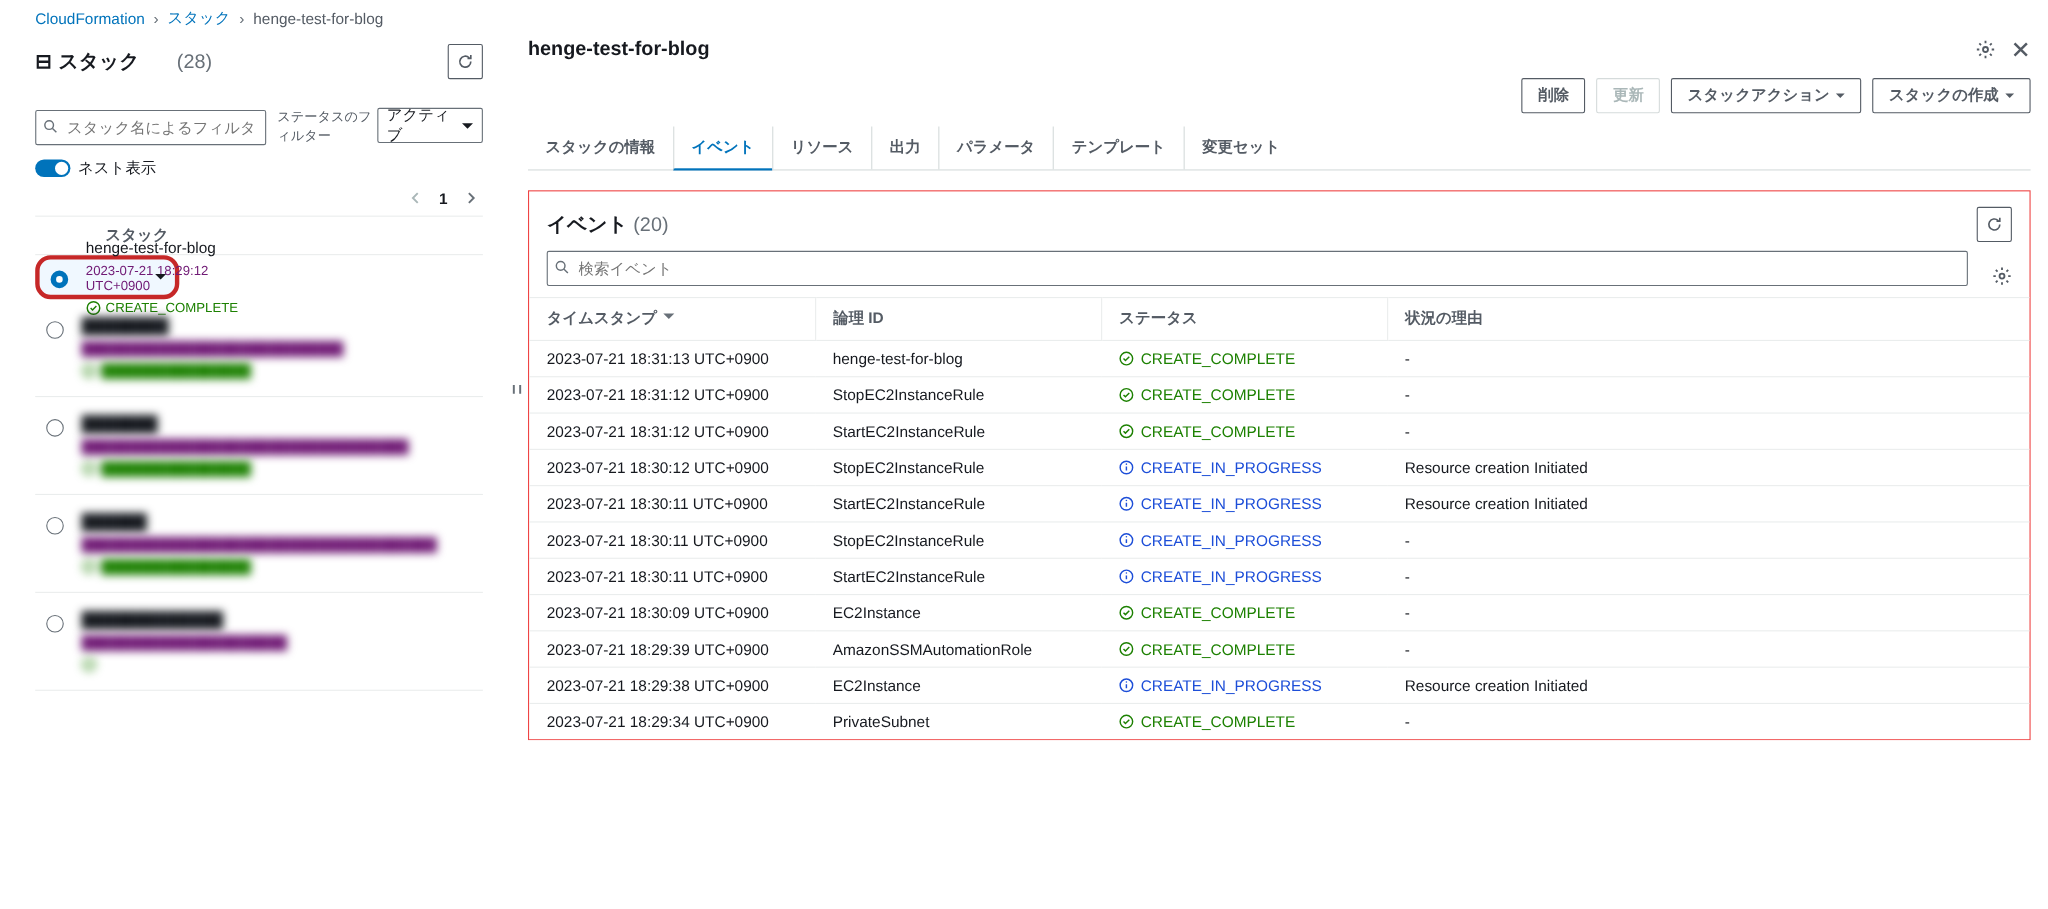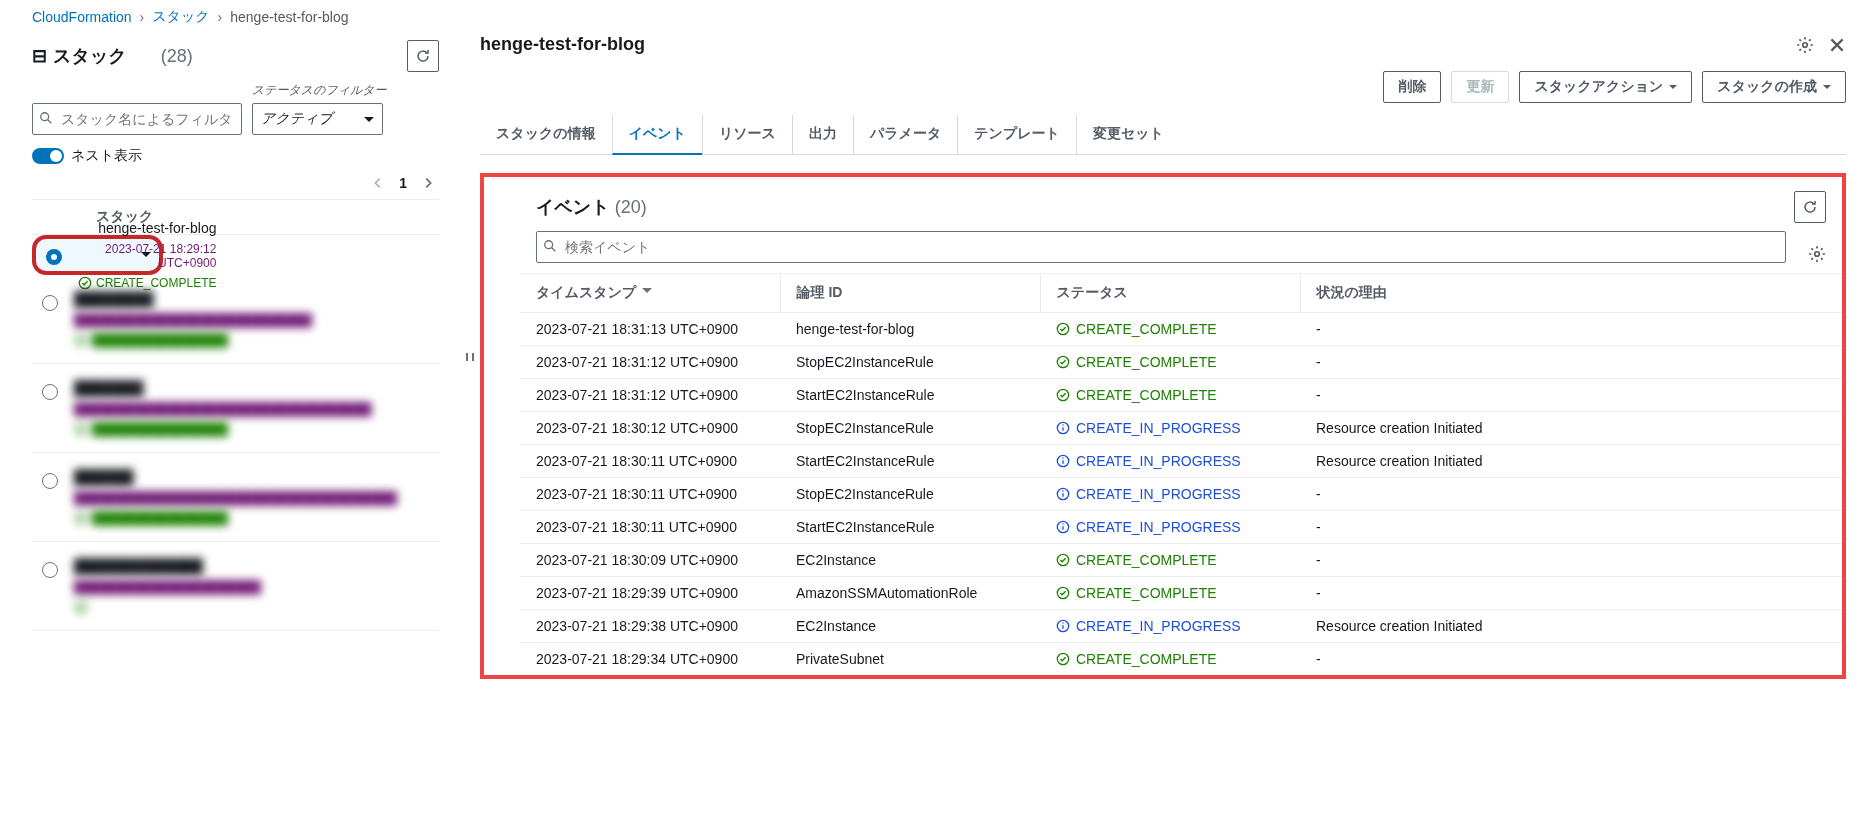--- a/index.html
+++ b/index.html
@@ -19,26 +19,26 @@
 
 
 .phead { display:flex; align-items:center; justify-content:space-between; padding:6px 0 10px; }
 .phead h2 { font-size:18px; font-weight:700; display:flex; align-items:center; gap:6px; }
 .phead h2 .cnt { font-weight:400; color:#687078;margin-left:28px; }
 .iconbtn { width:32px; height:32px; border:1px solid #545b64; border-radius:2px; background:#fff; display:flex; align-items:center; justify-content:center; cursor:pointer; }
 .iconbtn svg { width:16px; height:16px; }
 
 
 .fbar { display:flex; gap:10px; align-items:flex-end; }
-.fgrp { display:flex; flex-direction:column; gap:4px;font-style:italic; }
+.fgrp { display:flex; flex-direction:row; gap:4px; }
 .flabel { font-size:12px; color:#545b64; }
 .sinput { position:relative; }
 .sinput input { height:32px; width:210px; padding:0 8px 0 28px; border:1px solid #687078; border-radius:2px; font-size:14px; }
 .sinput .sicon { position:absolute; left:7px; top:8px; width:14px; height:14px; color:#687078; }
-.sel { height:32px; width:131px; border:1px solid #687078; border-radius:2px; padding:0 24px 0 8px; background:#fff; position:relative; display:flex; align-items:center; cursor:pointer;text-align:right; }
+.sel { height:32px; width:131px; border:1px solid #687078; border-radius:2px; padding:0 24px 0 8px; background:#fff; position:relative; display:flex; align-items:center; cursor:pointer; }
 .sel::after { content:""; position:absolute; right:8px; top:13px; border:5px solid transparent; border-top-color:#16191f; }
 .togrow { display:flex; align-items:center; gap:7px; margin-top:12px; }
 .tog { width:32px; height:16px; border-radius:8px; background:#0073bb; position:relative; cursor:pointer; }
 .tog::after { content:""; width:12px; height:12px; background:#fff; border-radius:50%; position:absolute; top:2px; right:2px; }
 .pager { display:flex; justify-content:flex-end; align-items:center; gap:14px; padding:10px 4px 8px; color:#687078; }
 .pager .pg { color:#16191f; font-weight:700; }
 .pager svg { width:14px; height:14px; }
 
 
 .slist { border-top:1px solid #eaeded; }
@@ -64,21 +64,21 @@
 .btn .car { border:4px solid transparent; border-top-color:currentColor; margin-top:4px; }
 .xicon { width:18px; height:18px; cursor:pointer; margin-left:6px; }
 
 
 .tabs { display:flex; border-bottom:1px solid #d5dbdb; }
 .tab { padding:10px 16px; font-size:14px; color:#545b64; border-left:1px solid #d5dbdb; cursor:pointer; font-weight:700;}
 .tab:first-child { border-left:none; }
 .tab.active { color:#0073bb; border-bottom:2px solid #0073bb; margin-bottom:-1px; }
 
 
-.epanel { border:4px solid #ef4444; margin-top:18px;padding-left:36px; }
+.epanel { border:1px solid #ef4444; margin-top:18px; }
 .ephead { display:flex; justify-content:space-between; align-items:center; padding:14px 16px 8px; }
 .ephead h3 { font-size:18px; font-weight:700; }
 .ephead .cnt { font-weight:400; color:#687078; }
 .esearch { padding:0 16px 10px; display:flex; gap:22px; align-items:flex-end; }
 .esearch .sinput input { width:100%; }
 .esearch .sinput { flex:1; }
 .gear { width:18px; height:18px; cursor:pointer; color:#545b64; }
 
 
 table { width:100%; border-collapse:collapse; }

